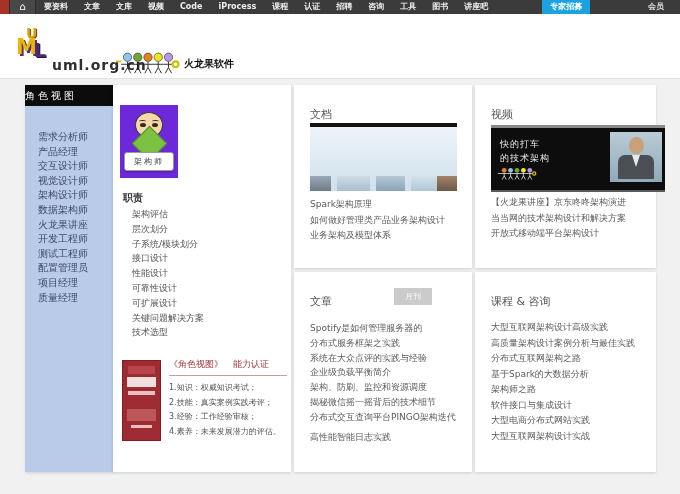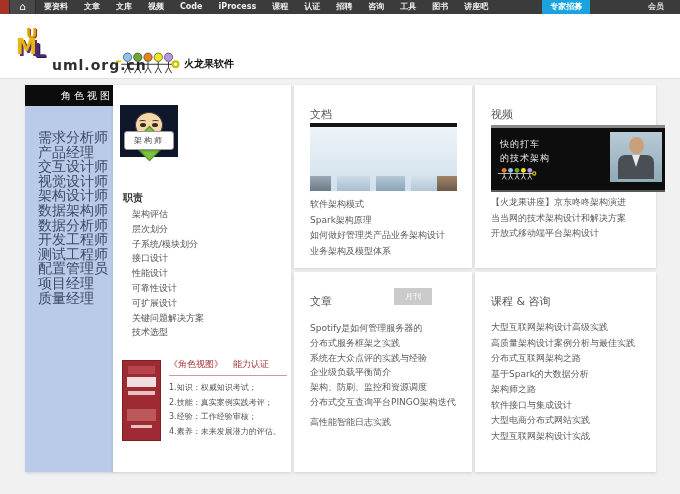--- a/index.html
+++ b/index.html
@@ -19,37 +19,37 @@
   .uml-logo{position:absolute;left:17px;top:15px;width:30px;height:36px;}
   .uml-logo .u{position:absolute;left:9px;top:-4px;font-size:14px;font-weight:bold;color:#d9a404;text-shadow:1px 1px 0 #8e2f2f;}
   .uml-logo .m{position:absolute;left:-1px;top:6px;font-size:21px;font-weight:bold;color:#e8b70a;text-shadow:2px 2px 0 #5c2d6e;}
   .uml-logo .l{position:absolute;left:17px;top:10px;font-size:19px;font-weight:bold;color:#4a2a78;text-shadow:1px 1px 0 #2a173f;}
   .site-name{position:absolute;left:52px;top:43px;font-size:14px;font-weight:bold;color:#2e2e2e;letter-spacing:1px;}
   .figures{position:absolute;left:116px;top:34px;}
   .brand{position:absolute;left:184px;top:43px;font-size:10px;font-weight:bold;color:#111;}
 
   
   .sidebar{position:absolute;left:25px;top:85px;width:88px;height:387px;background:#b9cbe8;box-shadow:1px 1px 3px rgba(0,0,0,.15);}
-  .sidebar-header{height:21px;background:#0c0c0c;color:#fff;font-size:10px;line-height:21px;text-align:right;letter-spacing:3px;}
+  .sidebar-header{height:21px;background:#0c0c0c;color:#fff;font-size:10px;line-height:21px;text-align:left;letter-spacing:3px;}
   .sidebar ul{list-style:none;margin:24px 0 0 0;padding:0 0 0 13px;}
-  .sidebar li{font-size:14px;color:#3d4a66;line-height:14.6px;cursor:pointer;}
+  .sidebar li{font-size:10px;color:#3d4a66;line-height:14.6px;cursor:pointer;}
 
   
   .card{position:absolute;background:#fff;box-shadow:0 1px 3px rgba(0,0,0,.14);}
   .card-profile{left:113px;top:85px;width:178px;height:387px;}
   .card-docs{left:294px;top:85px;width:178px;height:183px;}
   .card-articles{left:294px;top:272px;width:178px;height:200px;}
   .card-videos{left:475px;top:85px;width:181px;height:183px;}
   .card-courses{left:475px;top:272px;width:181px;height:200px;}
   .card-h{position:absolute;left:16px;top:22px;font-size:11px;color:#555;}
   .links{position:absolute;left:16px;list-style:none;margin:0;padding:0;}
   .links li{font-size:9px;color:#5b5b5b;cursor:pointer;white-space:nowrap;}
 
   
-  .avatar-box{position:absolute;left:7px;top:20px;width:58px;height:52px;background:#0f172a;}
+  .avatar-box{position:absolute;left:7px;top:20px;width:58px;height:73px;background:#6d28d9;}
   .face{position:relative;width:26px;height:24px;border-radius:50%;background:#f6d7a9;border:1px solid #3a3a3a;margin:7px auto 0;}
   .eye{position:absolute;top:10px;width:6px;height:4px;border-radius:50%;background:#3a2a1a;}
   .eye.left{left:4px;} .eye.right{right:4px;}
   .brow{position:absolute;top:7px;width:7px;height:2px;border-top:1.5px solid #222;border-radius:50%;}
   .brow.left{left:3px;} .brow.right{right:3px;}
   .diamond{width:23px;height:23px;background:#7cc142;border:1px solid #539023;transform:rotate(45deg);margin:-7px auto 0;}
   .avatar-label{position:absolute;bottom:7px;left:50%;transform:translateX(-50%);background:#fff;border:1px solid #999;border-radius:3px;box-shadow:0 1px 2px rgba(0,0,0,.25);font-size:8px;color:#444;letter-spacing:2px;padding:3px 9px;white-space:nowrap;}
   .duties-title{position:absolute;left:10px;top:106px;font-size:10px;font-weight:bold;color:#333;}
   .duties{position:absolute;left:19px;top:122px;list-style:none;margin:0;padding:0;}
   .duties li{font-size:9px;color:#555;line-height:14.8px;cursor:pointer;}
@@ -163,21 +163,21 @@
 
   <div class="sidebar">
     <div class="sidebar-header">角色视图</div>
     <ul>
       <li>需求分析师</li>
       <li>产品经理</li>
       <li>交互设计师</li>
       <li>视觉设计师</li>
       <li>架构设计师</li>
       <li>数据架构师</li>
-      <li>数据分析师</li>
+      <li>火龙果讲座</li>
       <li>开发工程师</li>
       <li>测试工程师</li>
       <li>配置管理员</li>
       <li>项目经理</li>
       <li>质量经理</li>
     </ul>
   </div>
 
   <div class="card card-profile">
     <div class="avatar-box">
@@ -228,36 +228,36 @@
     <div class="banner">
       <div class="banner-photos">
         <div class="bp1"></div>
           <div class="bp2"></div>
         <div class="bp3"></div>
           <div class="bp4"></div>
         <div class="bp5"></div>
       </div>
     </div>
     <ul class="links">
-      <li>软件架构模式</li>
       <li>Spark架构原理</li>
       <li>如何做好管理类产品业务架构设计</li>
       <li>业务架构及模型体系</li>
     </ul>
   </div>
 
   <div class="card card-articles">
     <div class="card-h">文章</div>
     <div class="badge">月刊</div>
     <ul class="links">
       <li>Spotify是如何管理服务器的</li>
       <li>分布式服务框架之实践</li>
       <li>系统在大众点评的实践与经验</li>
       <li>企业级负载平衡简介</li>
       <li>架构、防刷、监控和资源调度</li>
+      <li>揭秘微信摇一摇背后的技术细节</li>
       <li>分布式交互查询平台PINGO架构迭代</li>
       <li class="gap">高性能智能日志实践</li>
     </ul>
   </div>
 
   <div class="card card-videos">
     <div class="card-h">视频</div>
     <div class="vthumb">
       <div class="vt-text">
         <div>快的打车</div>

